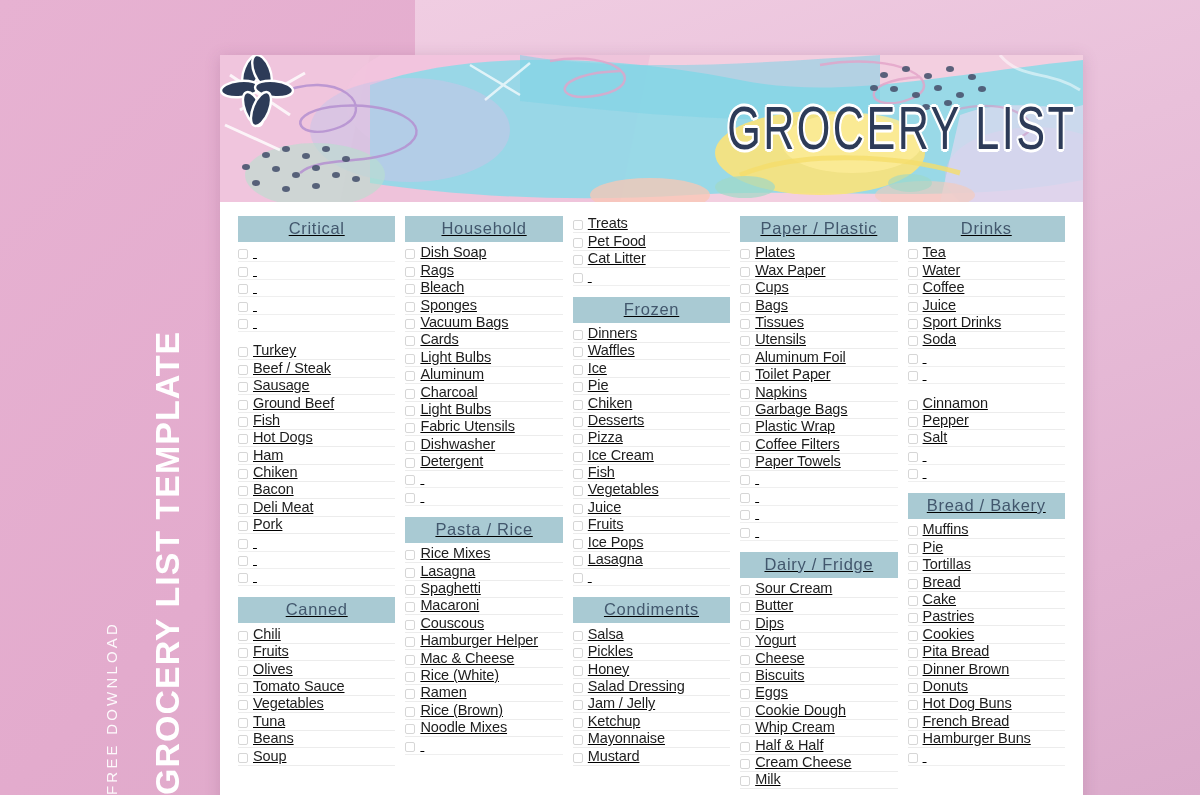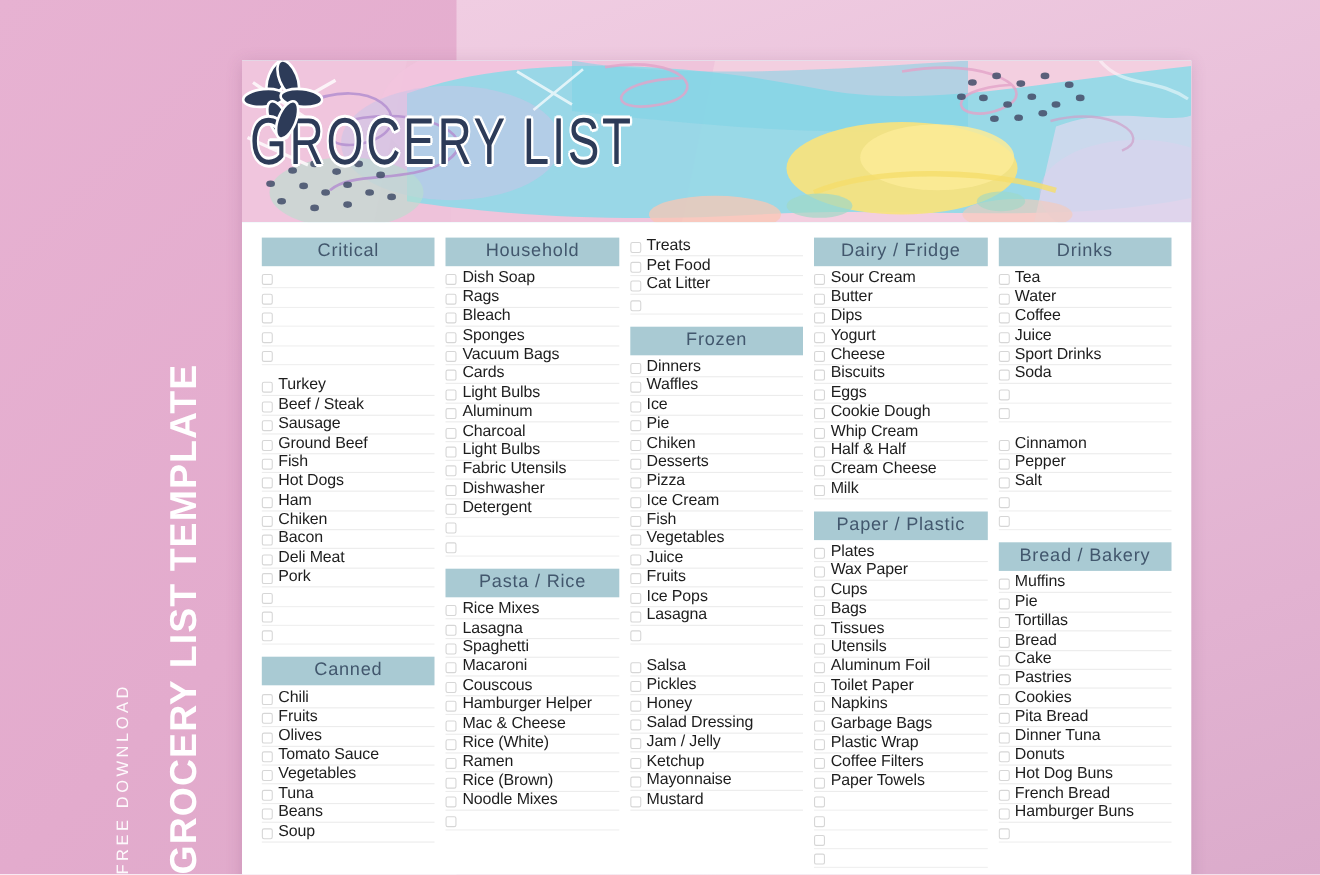--- a/index.html
+++ b/index.html
@@ -74,21 +74,21 @@
   #banner {
     position: relative;
     width: 863px; height: 147px;
     overflow: hidden;
     background: #bfe6ee;
   }
   #banner svg { position:absolute; left:0; top:0; }
   .title-wrap {
     position: absolute;
     left: 0; top: 0; width: 863px; height: 147px;
-    display: flex; align-items: center; justify-content: flex-start;
+    display: flex; align-items: center; justify-content: flex-end;
     gap: 14px;
   }
   .wordmark {
     font-family: "Liberation Sans", sans-serif;
     font-size: 45px;
     font-weight: normal;
     letter-spacing: 2.5px;
     color: #2d3b58;
     text-shadow:
       2px 0 0 #fff, -2px 0 0 #fff, 0 2px 0 #fff, 0 -2px 0 #fff,
@@ -106,21 +106,21 @@
     width: 863px; height: 653px;
     display: flex;
     padding: 14px 18px 0 18px;
     gap: 0;
   }
   .col {
     width: 167.4px;
     flex: 0 0 167.4px;
     padding-right: 10px;
   }
-  .section { margin-bottom: 11px; }
+  .section { margin-bottom: 11px; text-decoration: underline; }
   .sec-head {
     background: #a9cad3;
     color: #42576d;
     font-size: 16.5px;
     text-align: center;
     padding: 3px 0 4px 0;
     letter-spacing: .7px;
     margin-bottom: 3px;
     font-weight: normal;
     white-space: nowrap;
@@ -574,20 +574,21 @@
             <div class="row">
               <span class="cb"></span>
               <span class="label">Lasagna</span>
             </div>
             <div class="row blank">
               <span class="cb"></span>
               <span class="label">&nbsp;</span>
             </div>
           </div>
           <div class="section">
+            <div class="sec-head">Condiments</div>
             <div class="row">
               <span class="cb"></span>
               <span class="label">Salsa</span>
             </div>
             <div class="row">
               <span class="cb"></span>
               <span class="label">Pickles</span>
             </div>
             <div class="row">
               <span class="cb"></span>
@@ -610,20 +611,91 @@
               <span class="label">Mayonnaise</span>
             </div>
             <div class="row">
               <span class="cb"></span>
               <span class="label">Mustard</span>
             </div>
           </div>
         </div>
         <div class="col">
           <div class="section">
+            <div class="sec-head">Paper / Plastic</div>
+            <div class="row">
+              <span class="cb"></span>
+              <span class="label">Plates</span>
+            </div>
+            <div class="row">
+              <span class="cb"></span>
+              <span class="label">Wax Paper</span>
+            </div>
+            <div class="row">
+              <span class="cb"></span>
+              <span class="label">Cups</span>
+            </div>
+            <div class="row">
+              <span class="cb"></span>
+              <span class="label">Bags</span>
+            </div>
+            <div class="row">
+              <span class="cb"></span>
+              <span class="label">Tissues</span>
+            </div>
+            <div class="row">
+              <span class="cb"></span>
+              <span class="label">Utensils</span>
+            </div>
+            <div class="row">
+              <span class="cb"></span>
+              <span class="label">Aluminum Foil</span>
+            </div>
+            <div class="row">
+              <span class="cb"></span>
+              <span class="label">Toilet Paper</span>
+            </div>
+            <div class="row">
+              <span class="cb"></span>
+              <span class="label">Napkins</span>
+            </div>
+            <div class="row">
+              <span class="cb"></span>
+              <span class="label">Garbage Bags</span>
+            </div>
+            <div class="row">
+              <span class="cb"></span>
+              <span class="label">Plastic Wrap</span>
+            </div>
+            <div class="row">
+              <span class="cb"></span>
+              <span class="label">Coffee Filters</span>
+            </div>
+            <div class="row">
+              <span class="cb"></span>
+              <span class="label">Paper Towels</span>
+            </div>
+            <div class="row blank">
+              <span class="cb"></span>
+              <span class="label">&nbsp;</span>
+            </div>
+            <div class="row blank">
+              <span class="cb"></span>
+              <span class="label">&nbsp;</span>
+            </div>
+            <div class="row blank">
+              <span class="cb"></span>
+              <span class="label">&nbsp;</span>
+            </div>
+            <div class="row blank">
+              <span class="cb"></span>
+              <span class="label">&nbsp;</span>
+            </div>
+          </div>
+          <div class="section">
             <div class="sec-head">Dairy / Fridge</div>
             <div class="row">
               <span class="cb"></span>
               <span class="label">Sour Cream</span>
             </div>
             <div class="row">
               <span class="cb"></span>
               <span class="label">Butter</span>
             </div>
             <div class="row">
@@ -658,91 +730,20 @@
               <span class="cb"></span>
               <span class="label">Half &amp; Half</span>
             </div>
             <div class="row">
               <span class="cb"></span>
               <span class="label">Cream Cheese</span>
             </div>
             <div class="row">
               <span class="cb"></span>
               <span class="label">Milk</span>
-            </div>
-          </div>
-          <div class="section">
-            <div class="sec-head">Paper / Plastic</div>
-            <div class="row">
-              <span class="cb"></span>
-              <span class="label">Plates</span>
-            </div>
-            <div class="row">
-              <span class="cb"></span>
-              <span class="label">Wax Paper</span>
-            </div>
-            <div class="row">
-              <span class="cb"></span>
-              <span class="label">Cups</span>
-            </div>
-            <div class="row">
-              <span class="cb"></span>
-              <span class="label">Bags</span>
-            </div>
-            <div class="row">
-              <span class="cb"></span>
-              <span class="label">Tissues</span>
-            </div>
-            <div class="row">
-              <span class="cb"></span>
-              <span class="label">Utensils</span>
-            </div>
-            <div class="row">
-              <span class="cb"></span>
-              <span class="label">Aluminum Foil</span>
-            </div>
-            <div class="row">
-              <span class="cb"></span>
-              <span class="label">Toilet Paper</span>
-            </div>
-            <div class="row">
-              <span class="cb"></span>
-              <span class="label">Napkins</span>
-            </div>
-            <div class="row">
-              <span class="cb"></span>
-              <span class="label">Garbage Bags</span>
-            </div>
-            <div class="row">
-              <span class="cb"></span>
-              <span class="label">Plastic Wrap</span>
-            </div>
-            <div class="row">
-              <span class="cb"></span>
-              <span class="label">Coffee Filters</span>
-            </div>
-            <div class="row">
-              <span class="cb"></span>
-              <span class="label">Paper Towels</span>
-            </div>
-            <div class="row blank">
-              <span class="cb"></span>
-              <span class="label">&nbsp;</span>
-            </div>
-            <div class="row blank">
-              <span class="cb"></span>
-              <span class="label">&nbsp;</span>
-            </div>
-            <div class="row blank">
-              <span class="cb"></span>
-              <span class="label">&nbsp;</span>
-            </div>
-            <div class="row blank">
-              <span class="cb"></span>
-              <span class="label">&nbsp;</span>
             </div>
           </div>
         </div>
         <div class="col">
           <div class="section">
             <div class="sec-head">Drinks</div>
             <div class="row">
               <span class="cb"></span>
               <span class="label">Tea</span>
             </div>
@@ -826,21 +827,21 @@
             <div class="row">
               <span class="cb"></span>
               <span class="label">Cookies</span>
             </div>
             <div class="row">
               <span class="cb"></span>
               <span class="label">Pita Bread</span>
             </div>
             <div class="row">
               <span class="cb"></span>
-              <span class="label">Dinner Tuna</span>
+              <span class="label">Dinner Brown</span>
             </div>
             <div class="row">
               <span class="cb"></span>
               <span class="label">Donuts</span>
             </div>
             <div class="row">
               <span class="cb"></span>
               <span class="label">Hot Dog Buns</span>
             </div>
             <div class="row">

